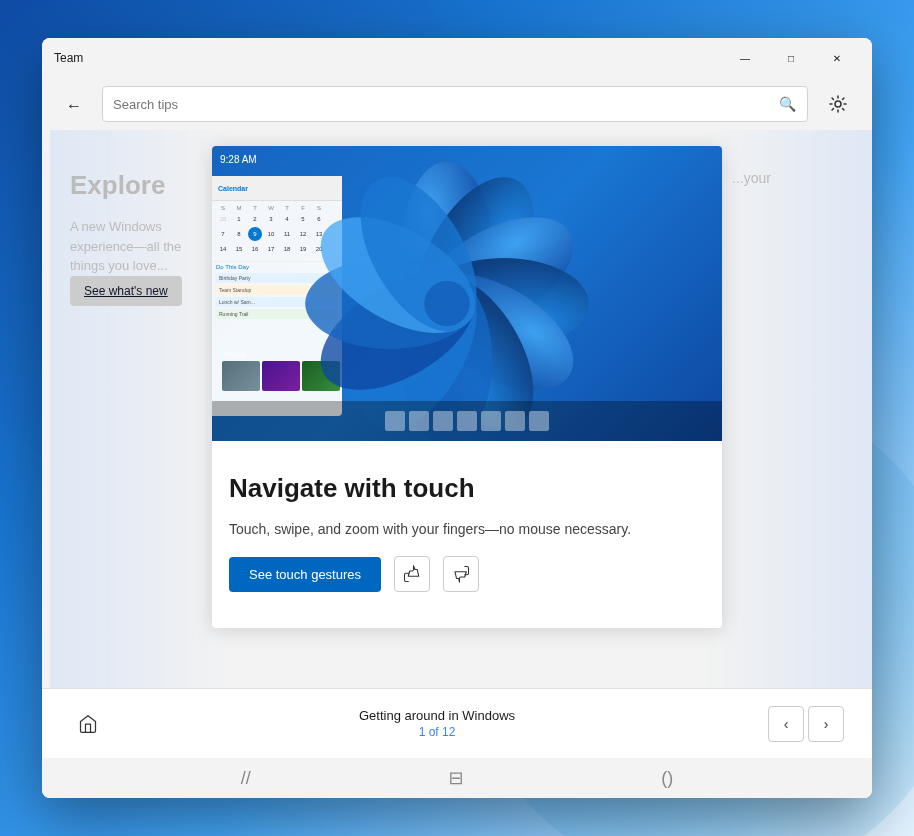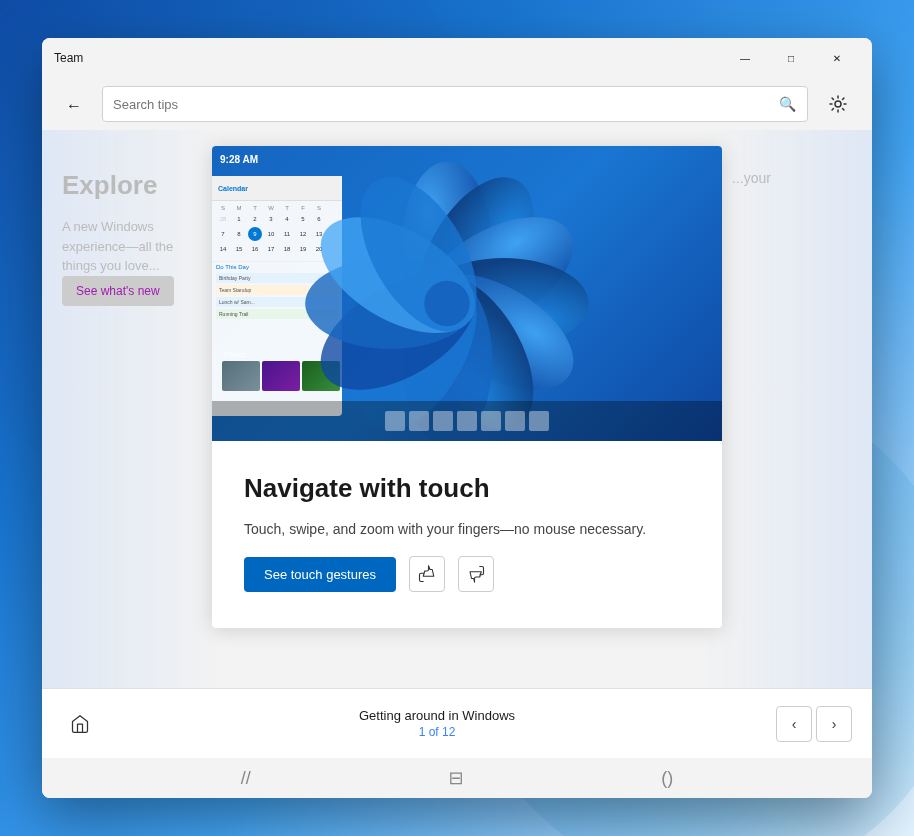--- a/index.html
+++ b/index.html
@@ -190,21 +190,21 @@
     .main-scroll {
       flex: 1;
       overflow-y: auto;
       overflow-x: hidden;
       position: relative;
     }
 
     
     .prev-card-hint {
       position: absolute;
-      left: 0;
+      left: 8px;
       top: 0;
       width: 180px;
       height: 100%;
       background: linear-gradient(to right, rgba(220,230,245,0.9), transparent);
       z-index: 2;
       display: flex;
       flex-direction: column;
       justify-content: flex-start;
       padding: 40px 20px;
     }
@@ -217,27 +217,28 @@
     }
 
     .prev-card-subtitle {
       font-size: 13px;
       color: #bbb;
       line-height: 1.5;
     }
 
     .prev-card-btn {
       background: #ccc;
-      color: #a21caf;
+      color: #0f172a;
       border: none;
       border-radius: 4px;
       padding: 8px 14px;
       font-size: 12px;
       cursor: pointer;
       width: fit-content;
+      text-decoration: underline;
     }
 
     
     .main-card {
       margin: 0 150px 0 170px;
       background: white;
       border-radius: 4px;
       overflow: hidden;
       box-shadow: 0 2px 20px rgba(0,0,0,0.15);
       position: relative;
@@ -344,32 +345,32 @@
       font-size: 5px;
       color: #555;
     }
 
     .screenshot-time {
       position: absolute;
       top: 8px;
       left: 8px;
       font-size: 10px;
       color: white;
-      font-weight: 700;
+      font-weight: 400;
     }
 
     
     .flower-svg {
       width: 100%;
       height: 100%;
     }
 
     
     .card-content {
-      padding: 32px 32px 36px;
+      padding: 32px 17px 36px;
     }
 
     .card-title {
       font-size: 26px;
       font-weight: 600;
       color: #1a1a1a;
       margin-bottom: 14px;
     }
 
     .card-description {
@@ -430,21 +431,21 @@
       color: #bbb;
     }
 
     
     .bottom-bar {
       height: 70px;
       background: white;
       border-top: 1px solid #e0e0e0;
       display: flex;
       align-items: center;
-      padding: 0 20px;
+      padding: 0 28px;
       flex-shrink: 0;
     }
 
     .home-btn {
       width: 36px;
       height: 36px;
       border: none;
       background: transparent;
       cursor: pointer;
       display: flex;

